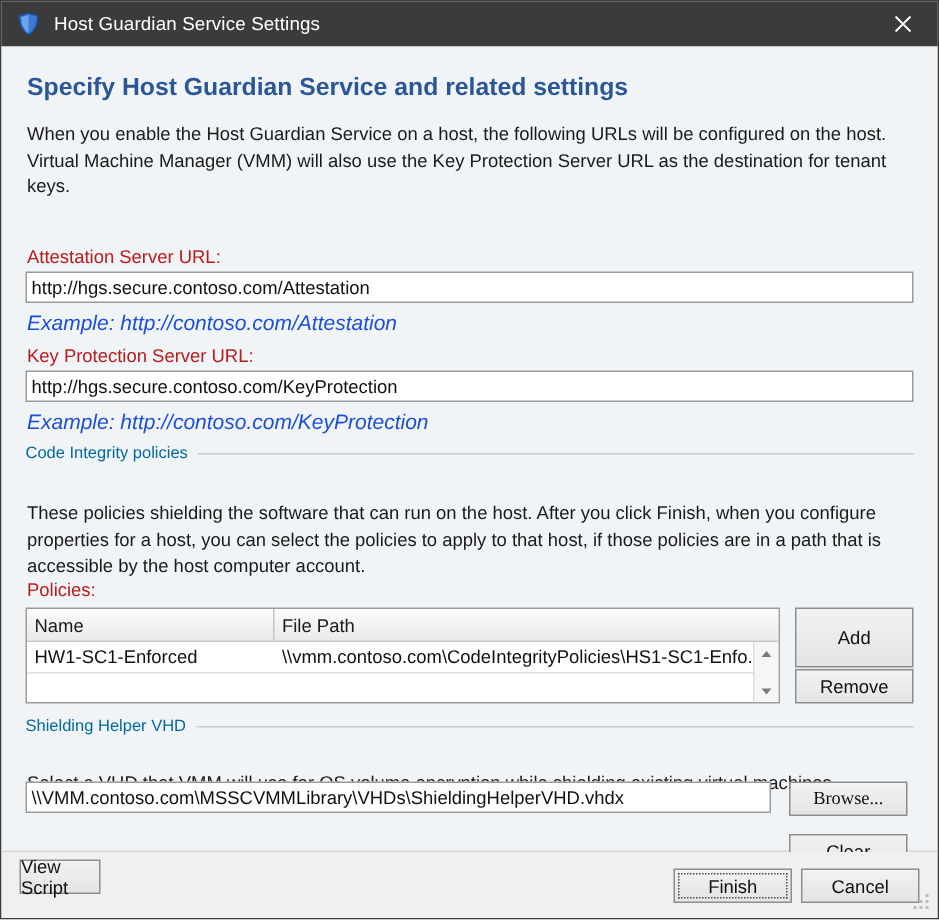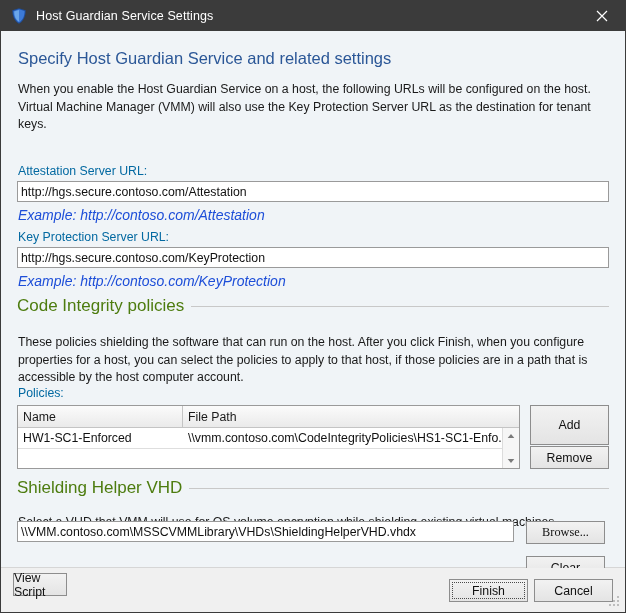--- a/index.html
+++ b/index.html
@@ -70,33 +70,34 @@
     padding: 0 16px;
     box-sizing: border-box;
     border-bottom: 1px solid #d6d6d6;
   }
 
   .page-title {
     color: #2b5797;
     font-size: 16.5px;
     margin: 17px 0 0 1px;
     line-height: 20px;
+    font-weight: bold;
   }
 
   .intro {
     font-size: 12.3px;
     color: #1a1a1a;
     line-height: 17.5px;
     margin: 13px 0 0 1px;
     width: 600px;
   }
 
   .field-label {
     font-size: 12.3px;
-    color: #0369a1;
+    color: #b91c1c;
     margin-left: 1px;
   }
 
   .text-input {
     box-sizing: border-box;
     height: 21px;
     border: 1px solid #9a9a9a;
     background: #ffffff;
     font-family: "Liberation Sans", sans-serif;
     font-size: 12.3px;
@@ -114,22 +115,22 @@
   }
 
   
   .abs { position: absolute; }
 
   
   .group-head {
     display: flex;
     align-items: center;
     gap: 7px;
-    font-size: 17px;
-    color: #4d7c0f;
+    font-size: 11px;
+    color: #0369a1;
     white-space: nowrap;
   }
   .group-head .rule {
     height: 1px;
     background: #c8c8c8;
     flex: 1 1 auto;
   }
 
   
   .grid {

